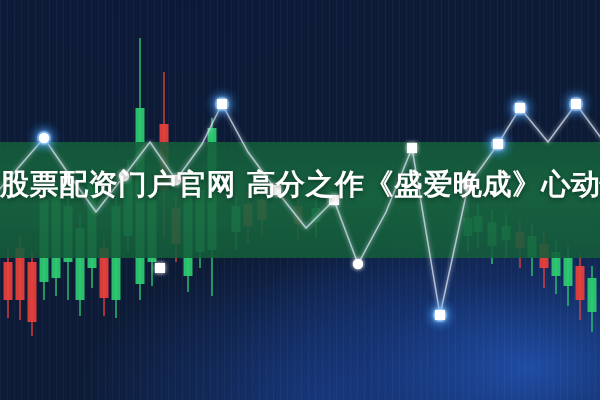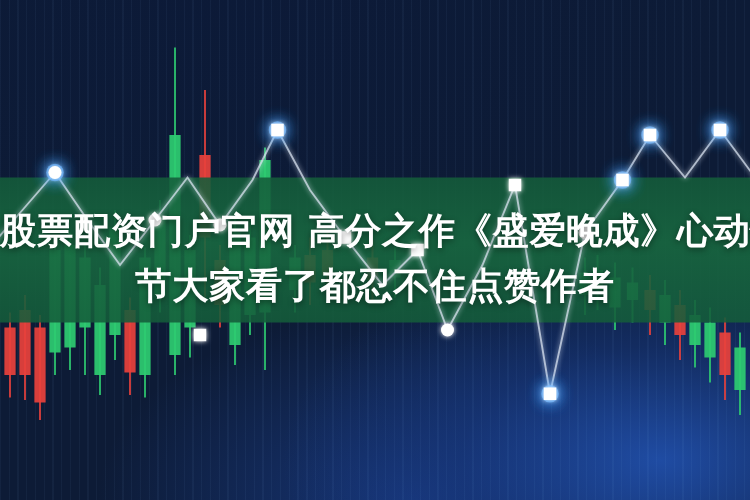--- a/index.html
+++ b/index.html
@@ -182,16 +182,15 @@
         <circle cx="520" cy="108" r="7" fill="#4aa3ff" opacity="0.85" filter="url(#glowF)"></circle>
         <rect x="515" y="103" width="10" height="10" fill="#ffffff" filter="url(#softF)"></rect>
         <circle cx="576" cy="104" r="7" fill="#4aa3ff" opacity="0.85" filter="url(#glowF)"></circle>
         <rect x="571" y="99" width="10" height="10" fill="#ffffff" filter="url(#softF)"></rect>
         <rect x="155" y="263" width="10" height="10" fill="#ffffff" filter="url(#softF)"></rect>
       </g>
   </svg>
 
   <div class="caption" id="caption" style="top: 162px;">
     <span class="cap-line" id="cap-line-1">股票配资门户官网 高分之作《盛爱晚成》心动情</span>
-    <span class="cap-line" id="cap-line-2">节大家看了都忍不住点赞作者</span>
   </div>
 
 </div>
 
 </body></html>

